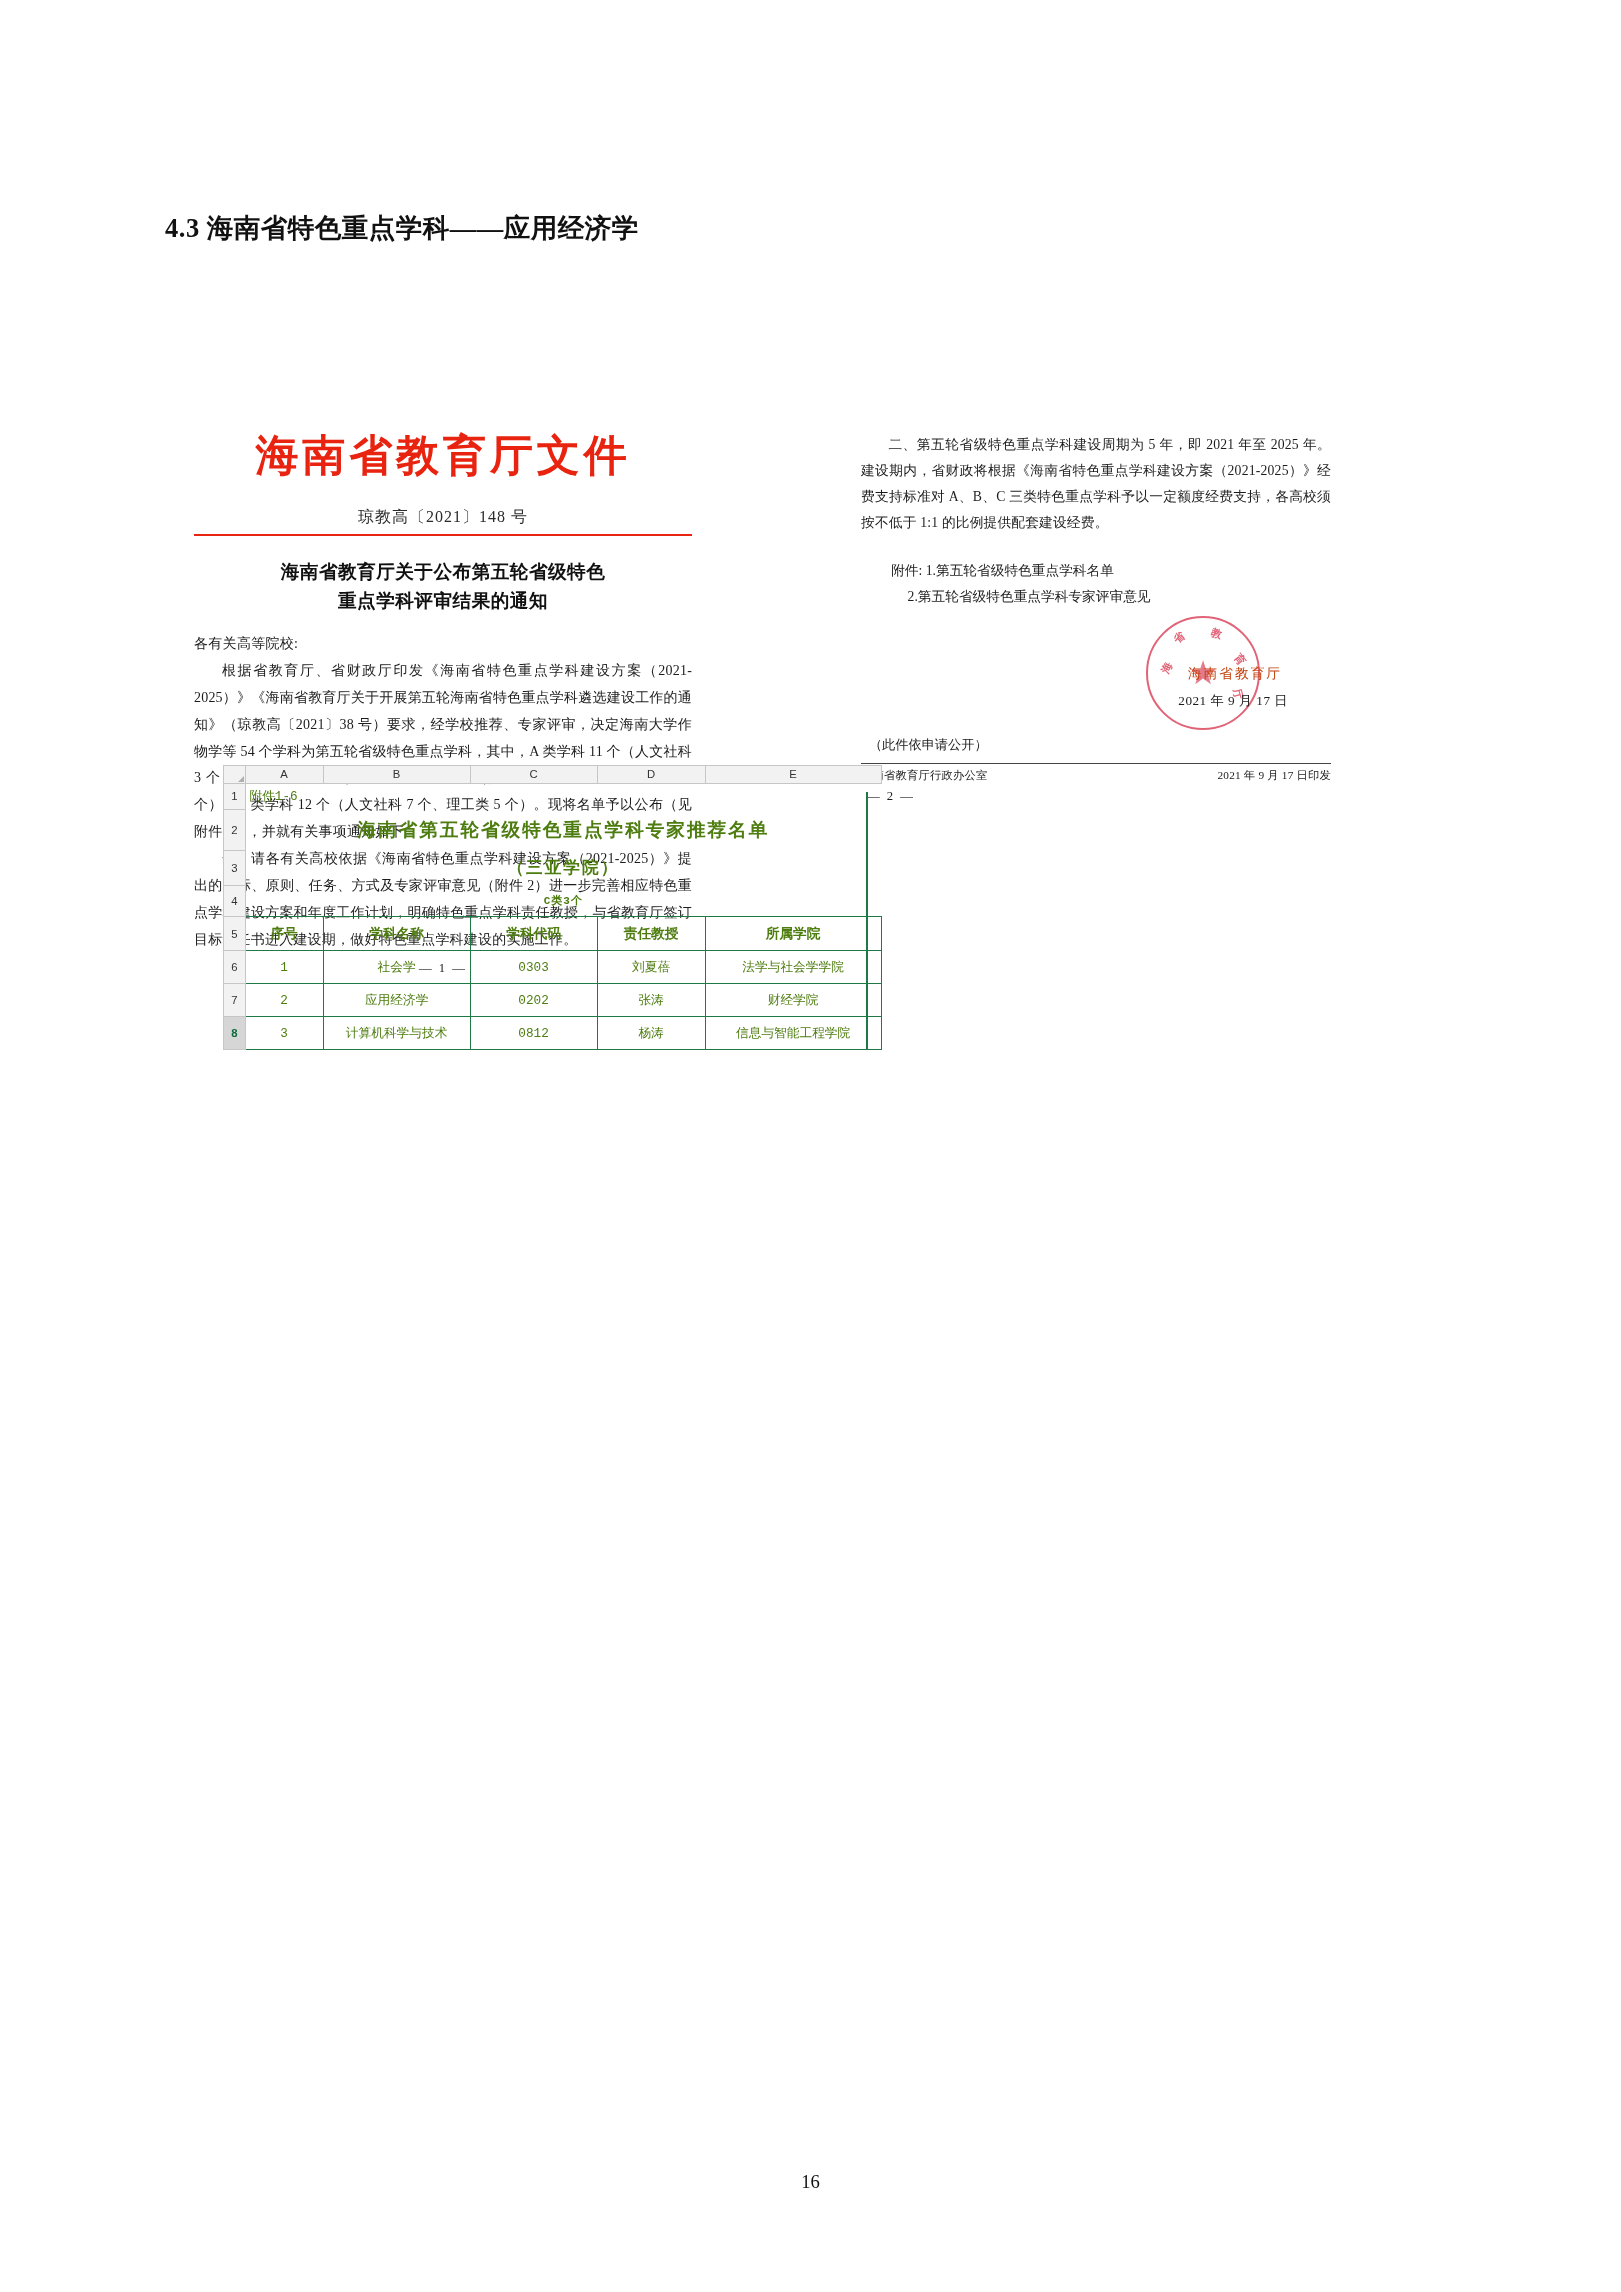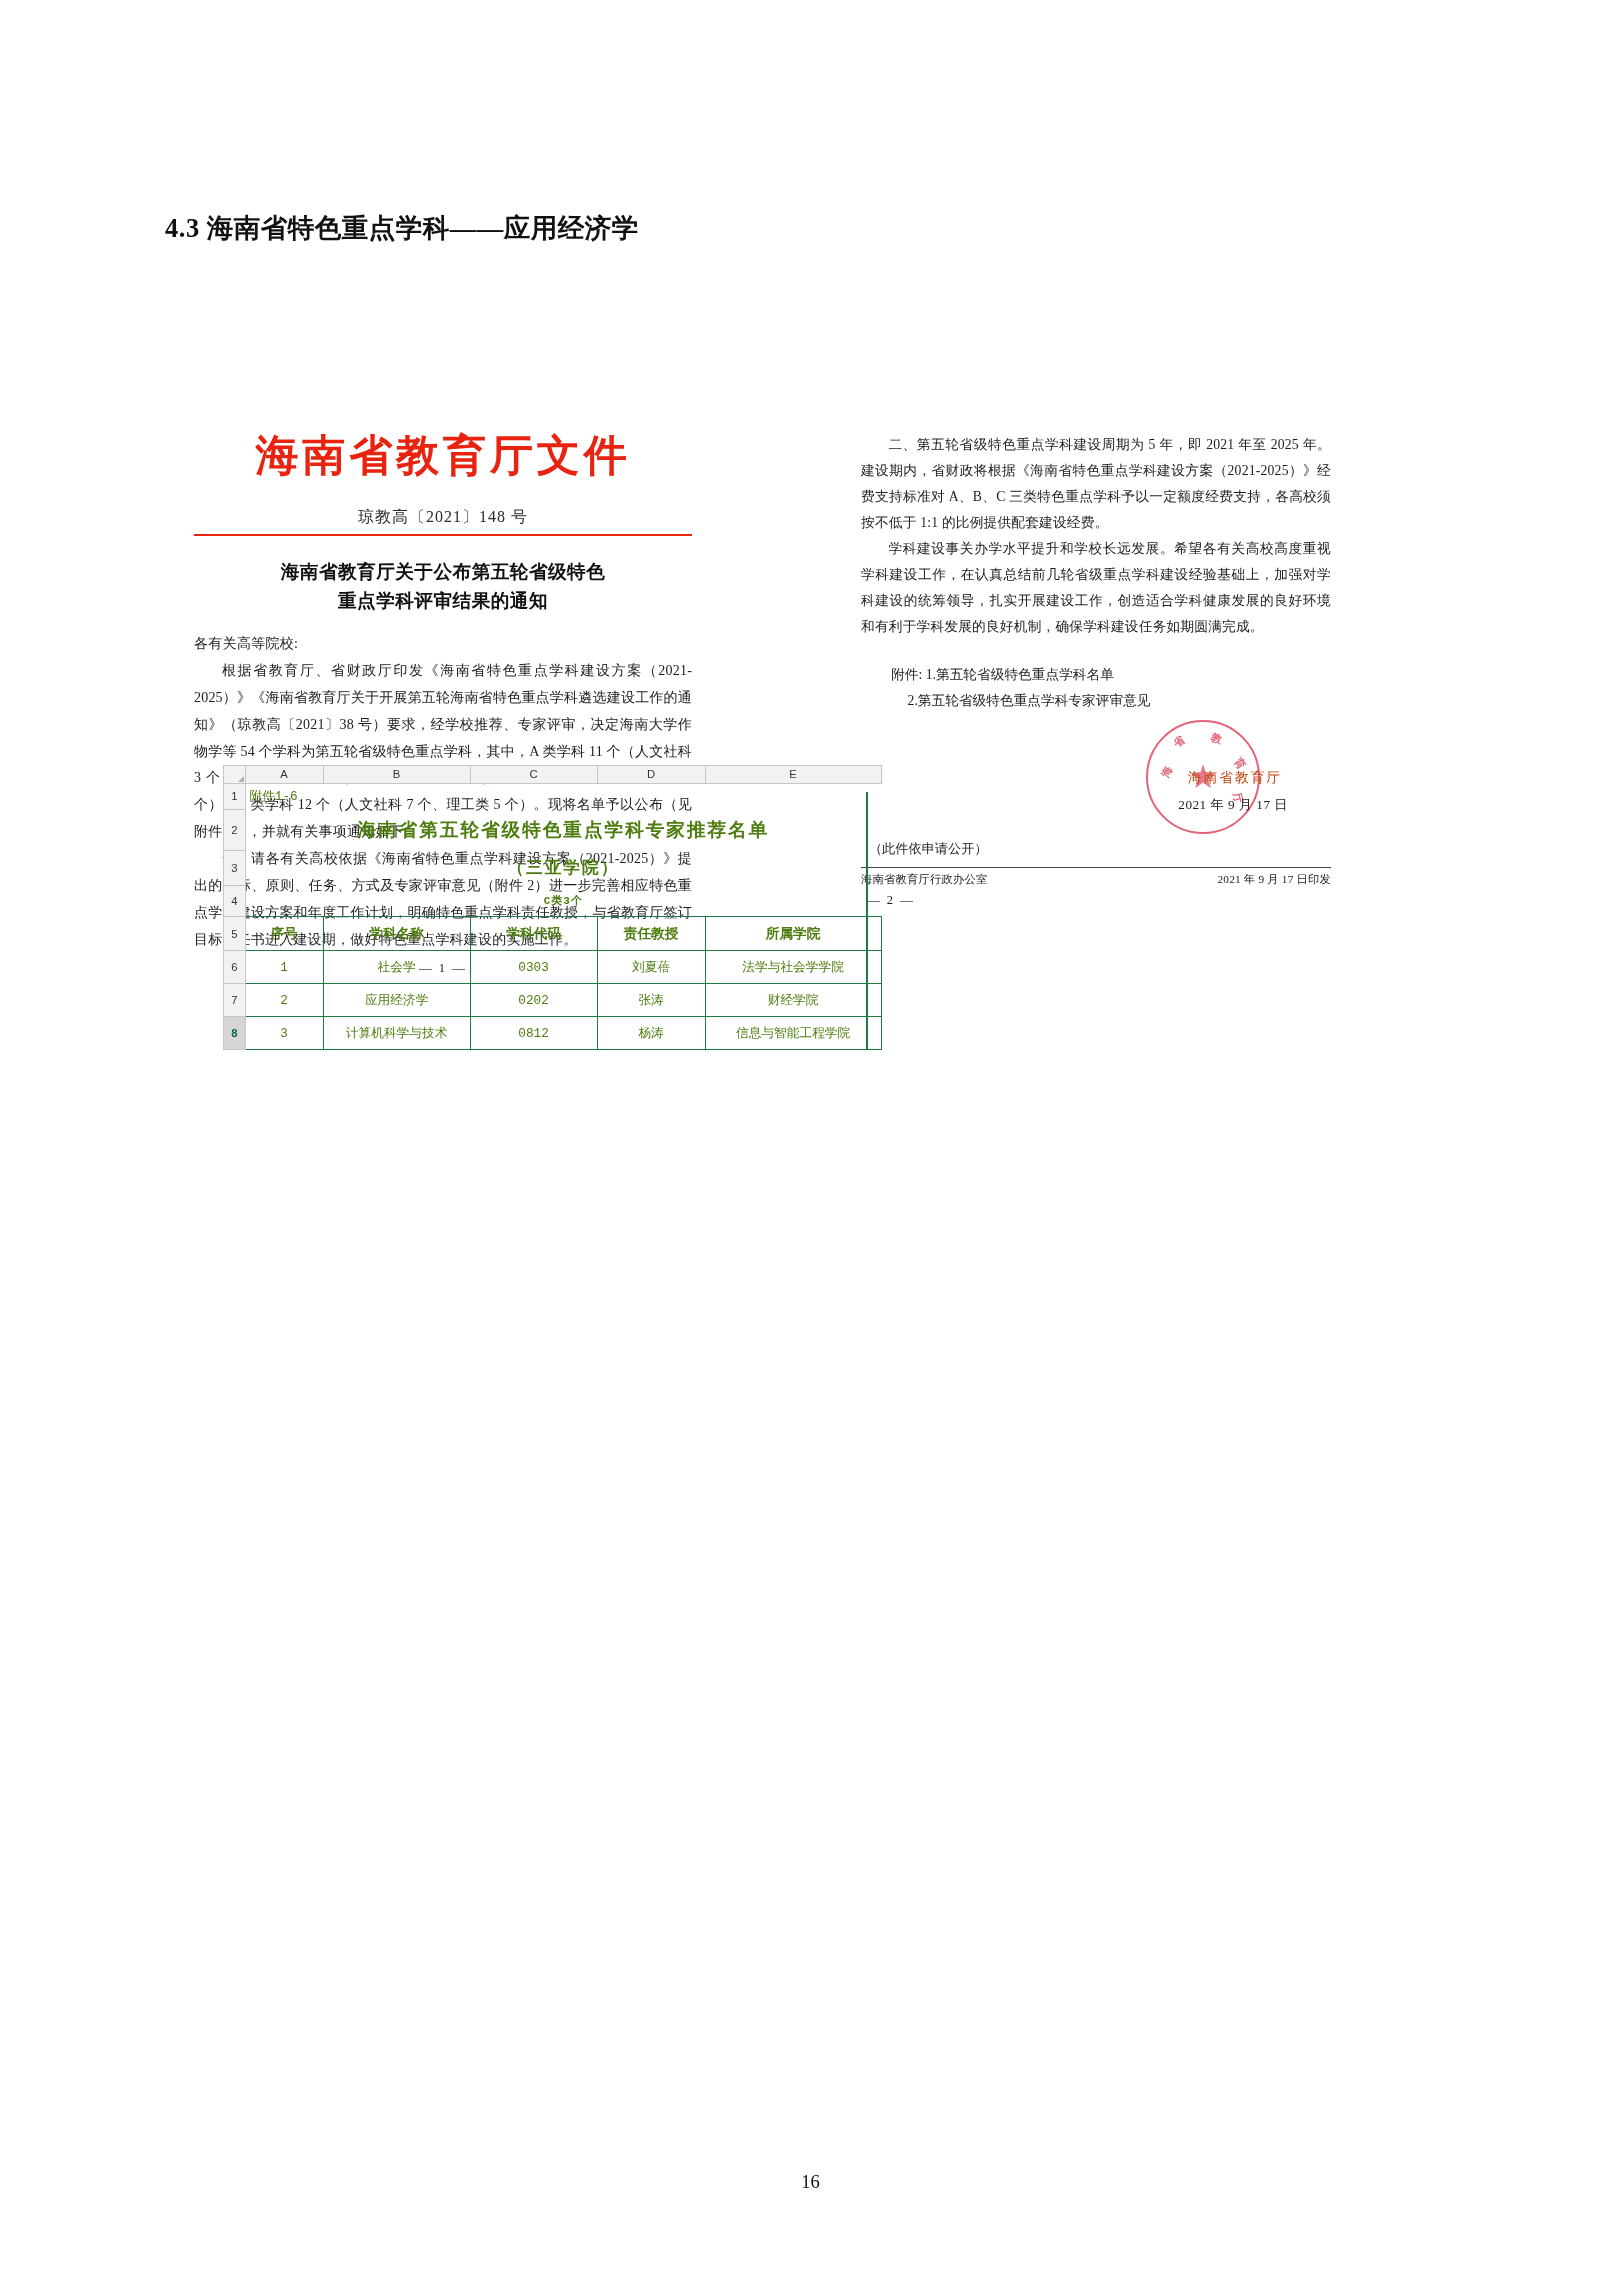--- a/index.html
+++ b/index.html
@@ -163,21 +163,20 @@
         <div>重点学科评审结果的通知</div>
       </div>
       <div class="salutation">各有关高等院校:</div>
       <p class="para">根据省教育厅、省财政厅印发《海南省特色重点学科建设方案（2021-2025）》《海南省教育厅关于开展第五轮海南省特色重点学科遴选建设工作的通知》（琼教高〔2021〕38 号）要求，经学校推荐、专家评审，决定海南大学作物学等 54 个学科为第五轮省级特色重点学科，其中，A 类学科 11 个（人文社科 3 个、理工农医类 8 个）；B 类学科 31 个（人文社科 8 个、理工农医类 23 个）；C 类学科 12 个（人文社科 7 个、理工类 5 个）。现将名单予以公布（见附件 1），并就有关事项通知如下:</p>
       <p class="para">一、请各有关高校依据《海南省特色重点学科建设方案（2021-2025）》提出的目标、原则、任务、方式及专家评审意见（附件 2）进一步完善相应特色重点学科建设方案和年度工作计划，明确特色重点学科责任教授，与省教育厅签订目标责任书进入建设期，做好特色重点学科建设的实施工作。</p>
       <div class="pagemark pagemark-left">— 1 —</div>
     </div>
 
     <div class="scan-col col-right">
       <p class="para">二、第五轮省级特色重点学科建设周期为 5 年，即 2021 年至 2025 年。建设期内，省财政将根据《海南省特色重点学科建设方案（2021-2025）》经费支持标准对 A、B、C 三类特色重点学科予以一定额度经费支持，各高校须按不低于 1:1 的比例提供配套建设经费。</p>
-      <p class="para">学科建设事关办学水平提升和学校长远发展。希望各有关高校高度重视学科建设工作，在认真总结前几轮省级重点学科建设经验基础上，加强对学科建设的统筹领导，扎实开展建设工作，创造适合学科健康发展的良好环境和有利于学科发展的良好机制，确保学科建设任务如期圆满完成。</p>
 
       <div class="attach-block">
         <div class="attach-line first">附件: 1.第五轮省级特色重点学科名单</div>
         <div class="attach-line">2.第五轮省级特色重点学科专家评审意见</div>
       </div>
 
       <div class="seal-area">
         <div class="seal">
           <div class="arc">
             <span style="left:25.5px;top:13.7px;transform:rotate(-38deg);">省</span>

